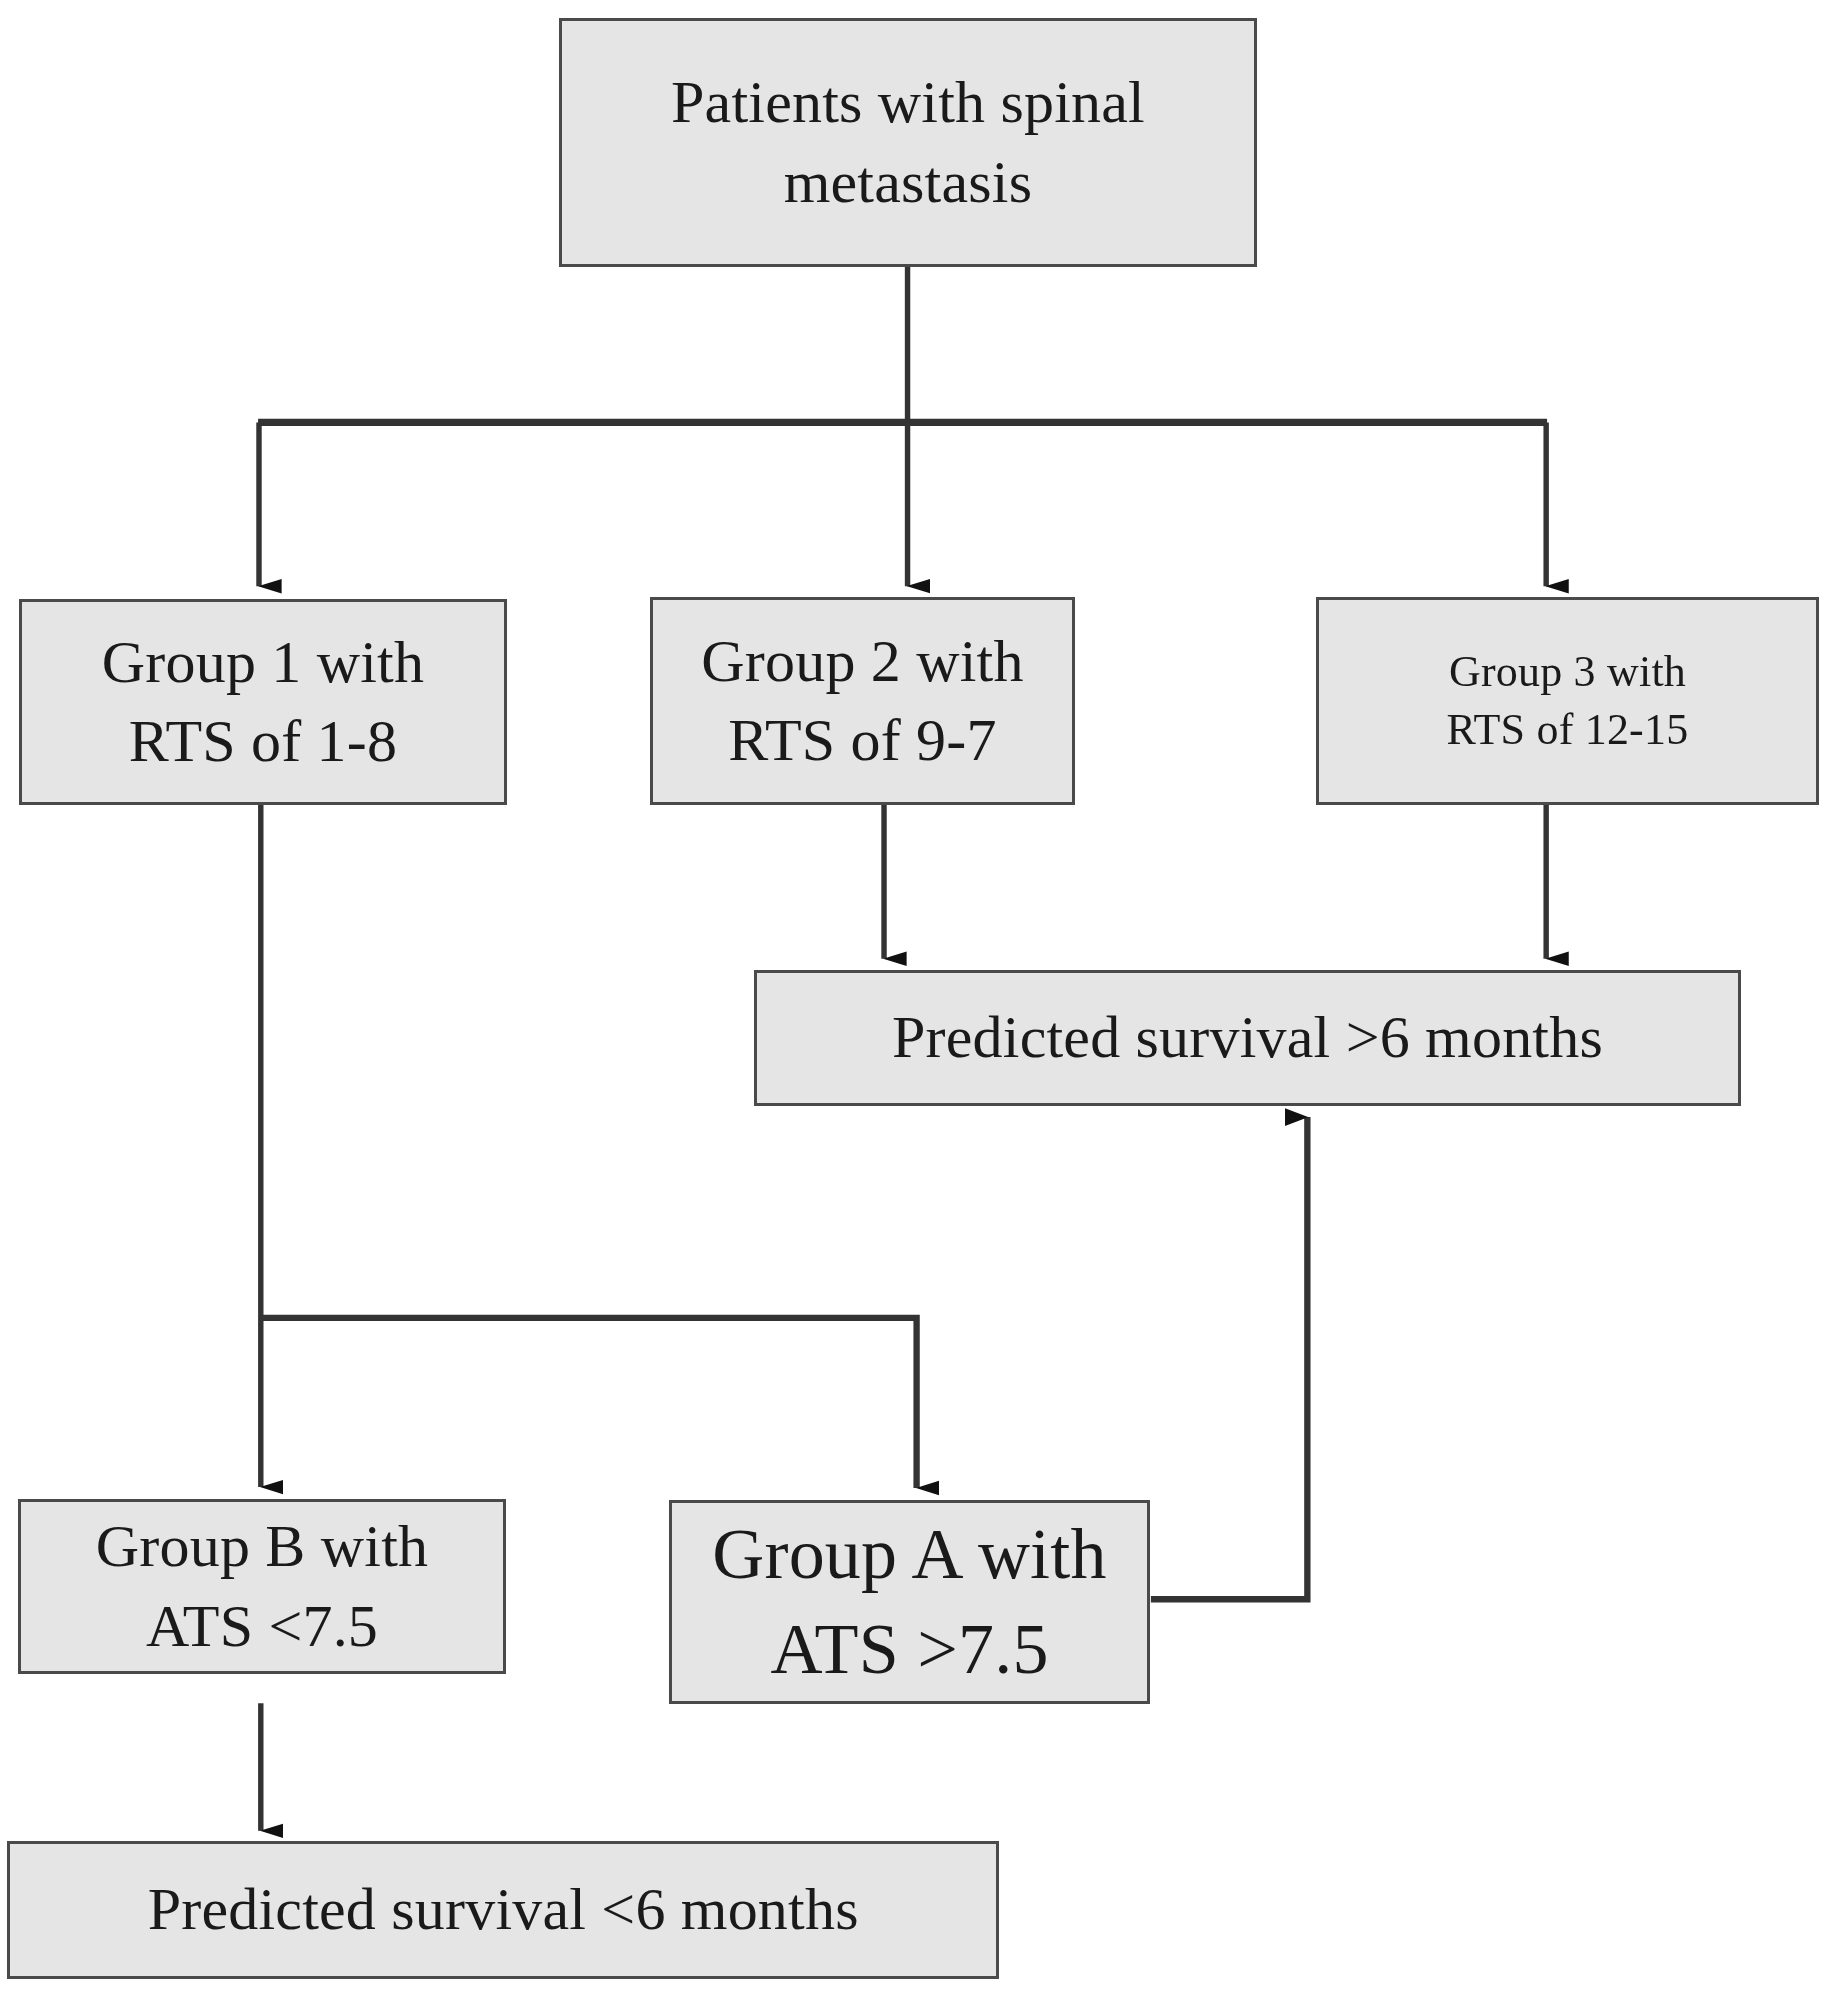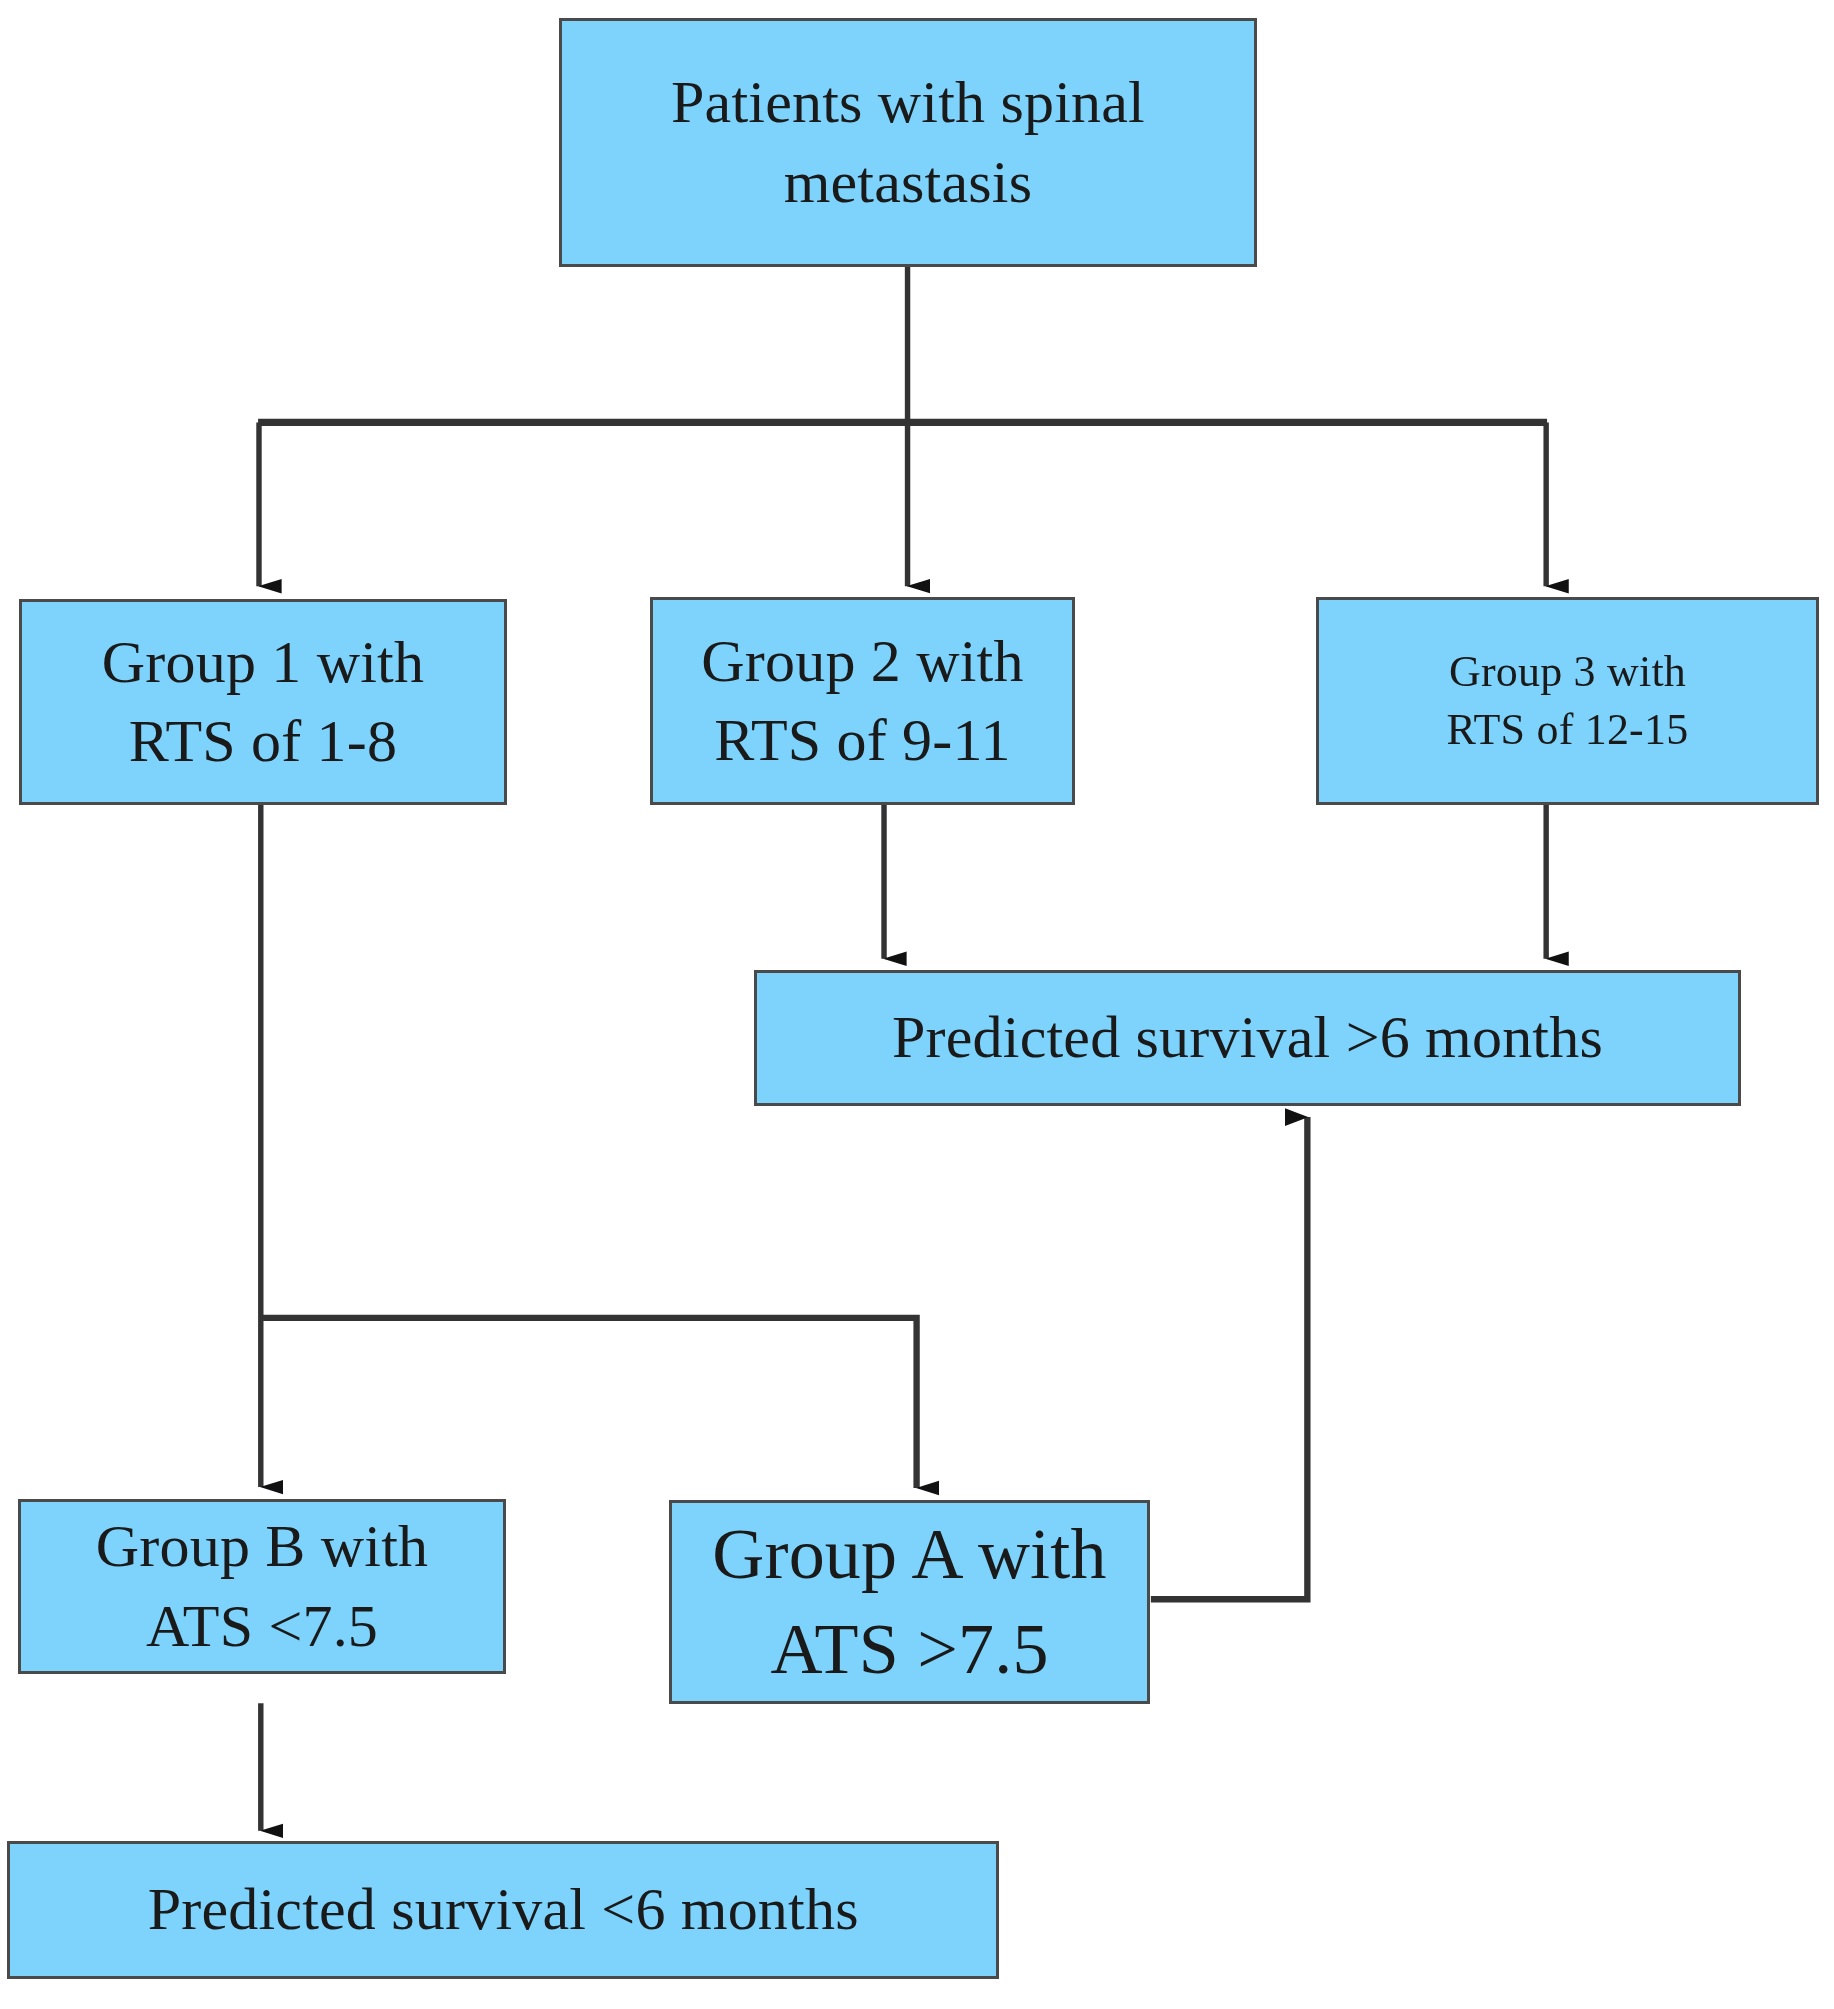--- a/index.html
+++ b/index.html
@@ -22,21 +22,21 @@
     position: absolute;
     left: 0;
     top: 0;
     width: 1835px;
     height: 2009px;
     pointer-events: none;
   }
   .node {
     position: absolute;
     box-sizing: border-box;
-    background: #7dd3fc;
+    background: #e5e5e5;
     border: 3.6px solid #4a4a4a;
     display: flex;
     align-items: center;
     justify-content: center;
     text-align: center;
     color: #1a1a1a;
     line-height: 1.32;
     letter-spacing: 0.2px;
     font-weight: 400;
   }
@@ -98,21 +98,21 @@
 metastasis</span>
   </div>
 
   <div class="node" id="node-group1">
     <span class="node-label">Group 1 with
 RTS of 1-8</span>
   </div>
 
   <div class="node" id="node-group2">
     <span class="node-label">Group 2 with
-RTS of 9-11</span>
+RTS of 9-7</span>
   </div>
 
   <div class="node" id="node-group3">
     <span class="node-label">Group 3 with
 RTS of 12-15</span>
   </div>
 
   <div class="node" id="node-surv-over">
     <span class="node-label">Predicted survival &gt;6 months</span>
   </div>

